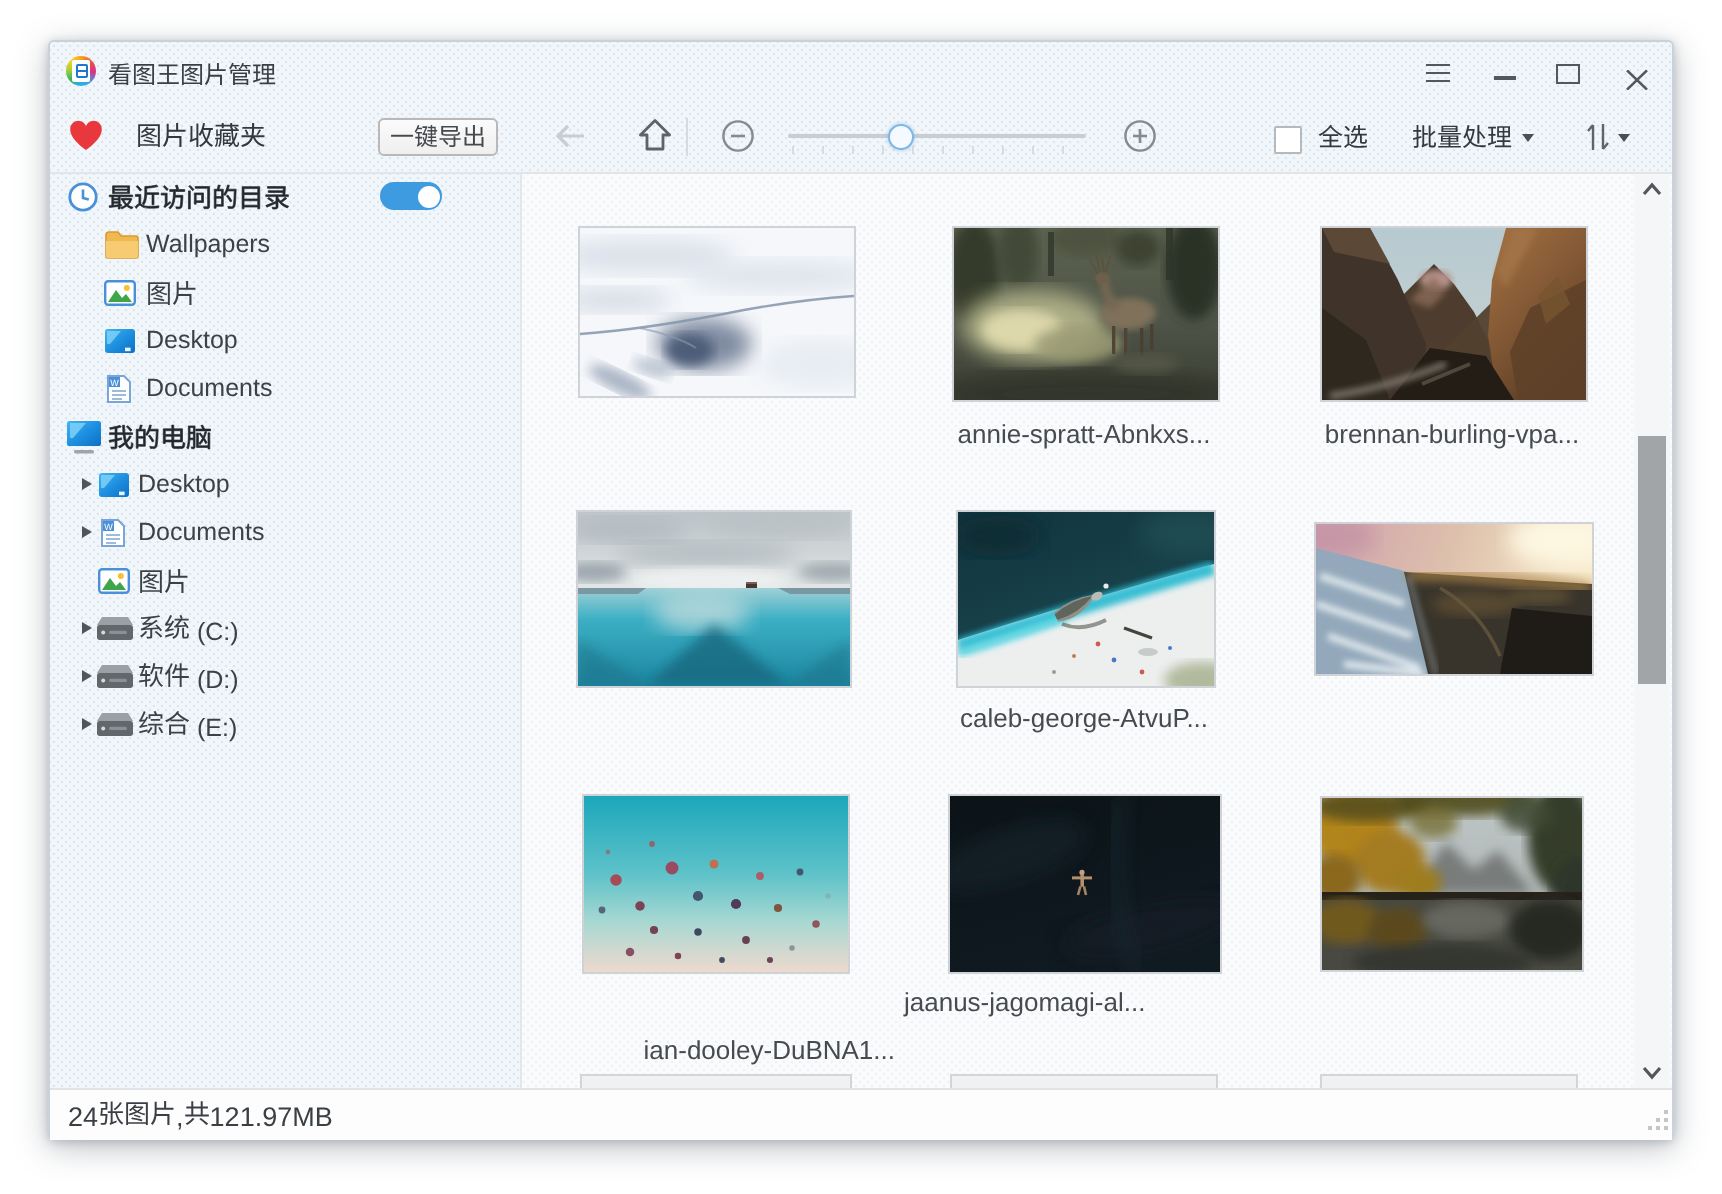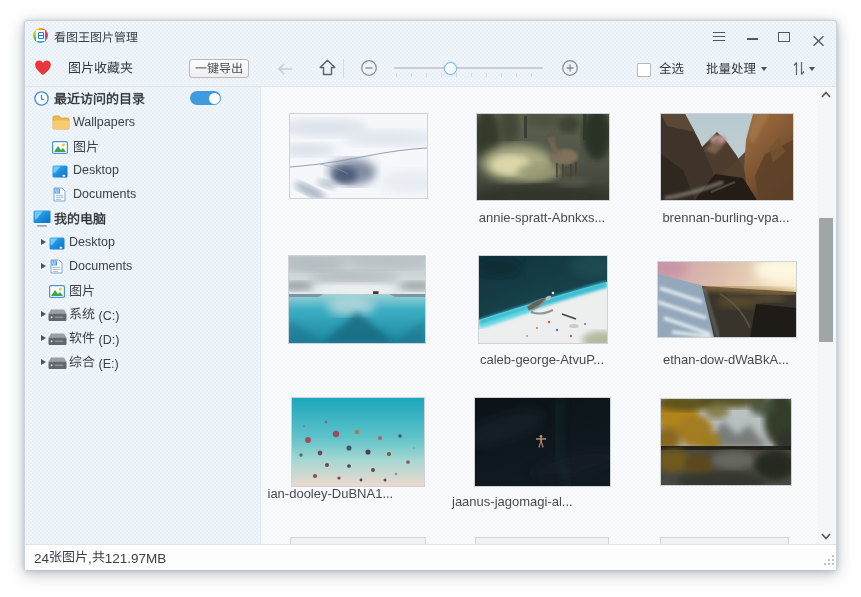--- a/index.html
+++ b/index.html
@@ -544,22 +544,21 @@
 <ellipse cx="12" cy="62" rx="18" ry="11" fill="#8a6a1a" filter="url(#b3)"></ellipse>
 <ellipse cx="38" cy="66" rx="15" ry="11" fill="#6e551a" filter="url(#b3)"></ellipse>
 <ellipse cx="72" cy="61" rx="22" ry="9" fill="#83847c" opacity=".85" filter="url(#b3)"></ellipse>
 <ellipse cx="114" cy="66" rx="20" ry="15" fill="#272c24" filter="url(#b3)"></ellipse>
 <ellipse cx="60" cy="82" rx="45" ry="9" fill="#363830" opacity=".85" filter="url(#b3)"></ellipse>
 <rect x="0" y="51" width="130" height="35" fill="#23261f" opacity=".25"></rect>
       </svg></div>
     <div style="position:absolute;left:611px;top:195.5px;width:180px;transform:translateY(-50%);text-align:center;font-size:13px;color:#474b4f;white-space:nowrap">brennan-burling-vpa...</div>
     <div style="position:absolute;left:427px;top:195.5px;width:180px;transform:translateY(-50%);text-align:center;font-size:13px;color:#474b4f;white-space:nowrap">annie-spratt-Abnkxs...</div>
     <div style="position:absolute;left:427px;top:338px;width:180px;transform:translateY(-50%);text-align:center;font-size:13px;color:#474b4f;white-space:nowrap">caleb-george-AtvuP...</div>
-    <div style="position:absolute;left:611px;top:338px;width:180px;transform:translateY(-50%);text-align:center;font-size:13px;color:#474b4f;white-space:nowrap">ethan-dow-dWaBkA...</div>
-    <div style="position:absolute;left:242.5px;top:472px;width:180px;transform:translateY(-50%);text-align:left;font-size:13px;color:#474b4f;white-space:nowrap">ian-dooley-DuBNA1...</div>
+    <div style="position:absolute;left:242.5px;top:504px;width:180px;transform:translateY(-50%);text-align:right;font-size:13px;color:#474b4f;white-space:nowrap">ian-dooley-DuBNA1...</div>
     <div style="position:absolute;left:427px;top:480px;width:180px;transform:translateY(-50%);font-size:13px;color:#474b4f;white-space:nowrap">jaanus-jagomagi-al...</div>
     <div style="position:absolute;left:265px;top:516px;width:136px;height:7px;background:#f0f1f3;border:1px solid #d3d6d9;border-bottom:none"></div>
     <div style="position:absolute;left:450px;top:516px;width:134px;height:7px;background:#f0f1f3;border:1px solid #d3d6d9;border-bottom:none"></div>
     <div style="position:absolute;left:635px;top:516px;width:129px;height:7px;background:#f0f1f3;border:1px solid #d3d6d9;border-bottom:none"></div>
     <div style="position:absolute;left:792px;top:66px;width:18px;height:457px;background:#f5f6f7"></div>
     <div style="position:absolute;left:792px;top:66px;width:18px;height:17px;"><svg width="18" height="17">
         <path d="M5,10 L9,5.5 L13,10" stroke="#53575b" stroke-width="1.6" fill="none"></path>
       </svg></div>
     <div style="position:absolute;left:792px;top:506px;width:18px;height:17px;"><svg width="18" height="17">
         <path d="M5,7 L9,11.5 L13,7" stroke="#53575b" stroke-width="1.6" fill="none"></path>

